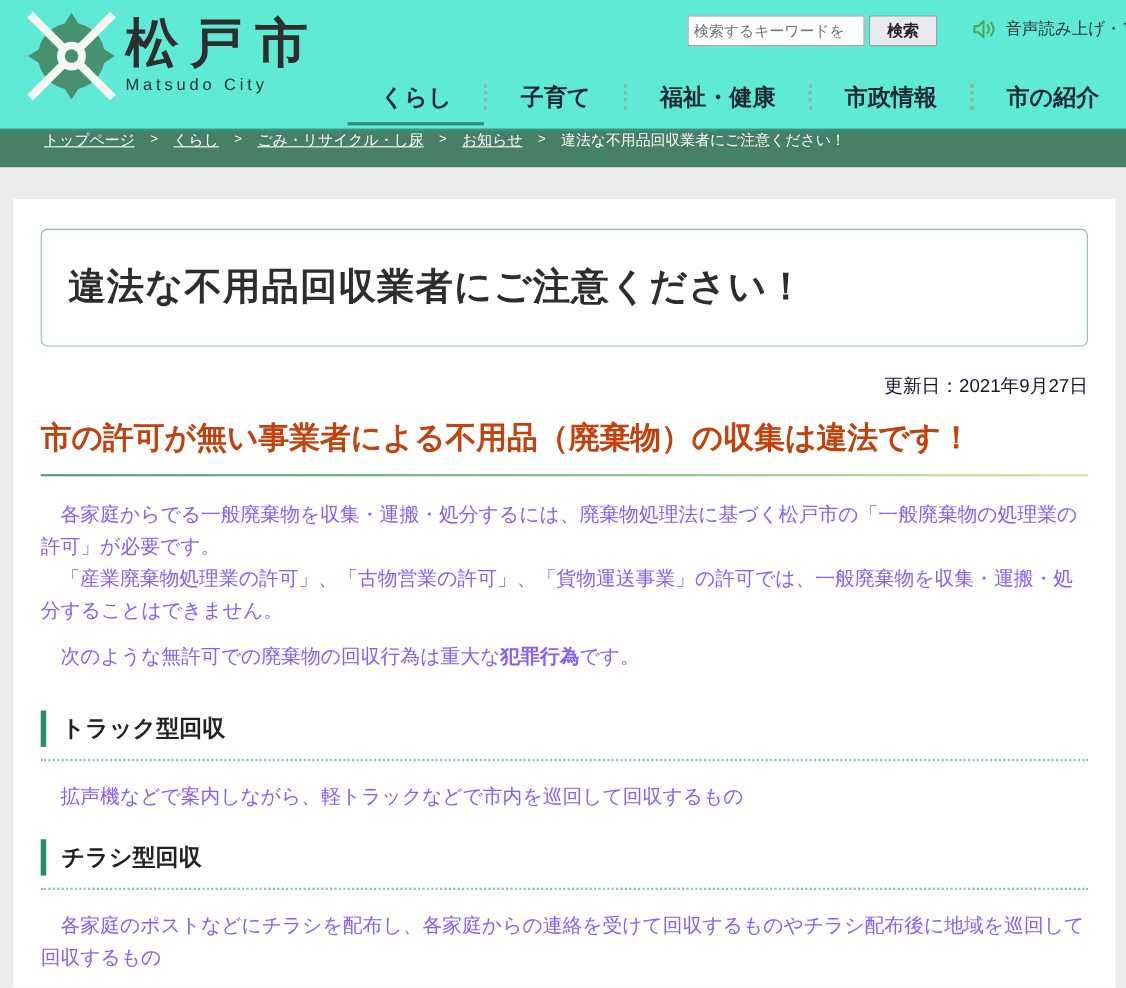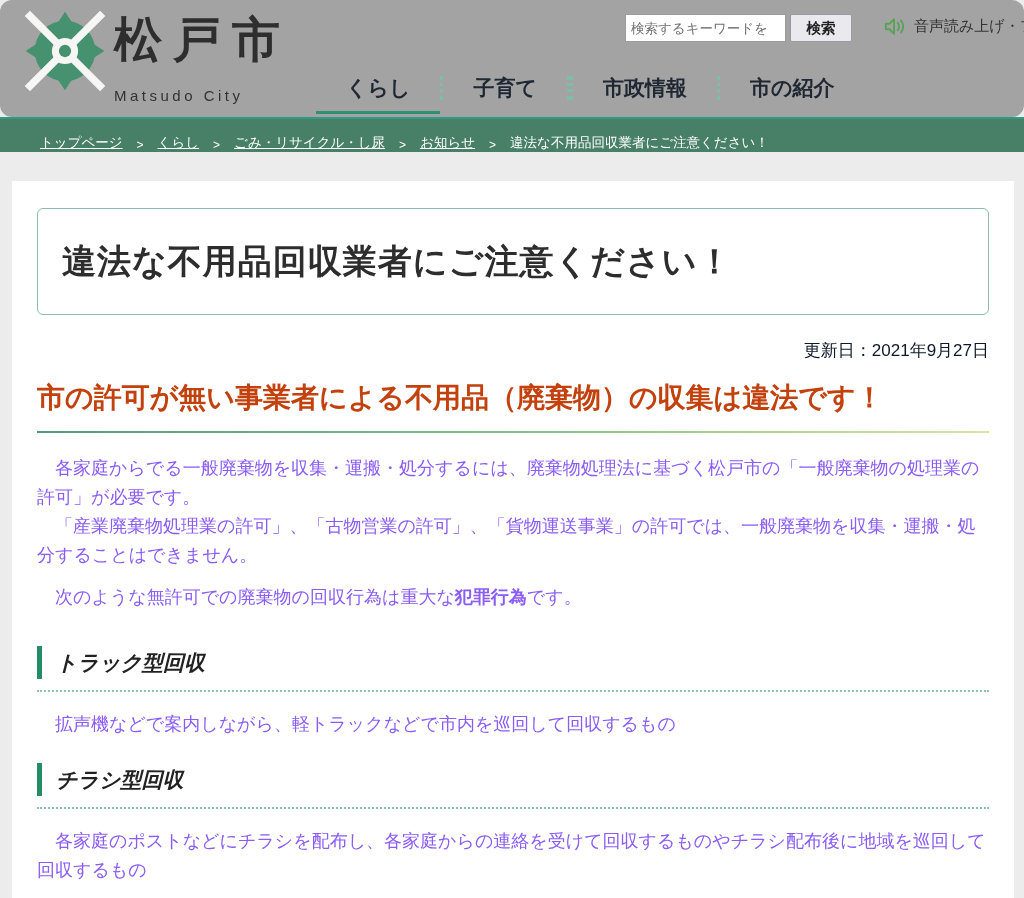--- a/index.html
+++ b/index.html
@@ -7,28 +7,27 @@
   body {
     position:relative;
     font-family:"Liberation Sans","DejaVu Sans",sans-serif;
     background:#ececec;
     color:#333;
   }
 
   
   .site-header {
     position:absolute; left:0; top:0; width:1024px; height:117px;
-    background:#a3a3a3;
-    border-radius:12px;
+    background:#5eead4;
   }
   .logo-link { position:absolute; left:24px; top:8px; display:flex; align-items:flex-start; text-decoration:none; color:inherit; cursor:pointer; }
   .logo-mark { width:82px; height:86px; }
   .logo-texts { margin-left:8px; margin-top:6px; }
   .logo-title { font-size:48px; font-weight:bold; letter-spacing:11px; color:#2e2e2e; line-height:1.1; white-space:nowrap; }
-  .logo-sub { margin-top:20px; font-size:15px; letter-spacing:3.5px; color:#333; white-space:nowrap; }
+  .logo-sub { margin-top:2px; font-size:15px; letter-spacing:3.5px; color:#333; white-space:nowrap; }
 
   .search-area { position:absolute; left:625px; top:14px; display:flex; align-items:center; }
   .search-input {
     width:161px; height:28px; border:1px solid #9b9b9b; background:#fff;
     font-size:13.5px; padding:2px 5px; color:#333;
     font-family:"Liberation Sans","DejaVu Sans",sans-serif;
   }
   .search-input::placeholder { color:#6f6f6f; opacity:1; }
   .search-button {
     margin-left:4px; width:62px; height:28px;
@@ -45,21 +44,21 @@
     font-size:21px; font-weight:bold; color:#1f2733; text-decoration:none;
     border-bottom:3px solid transparent; white-space:nowrap; cursor:pointer;
   }
   .nav-item.active { border-bottom-color:#2f9173; }
   .nav-divider { width:0; border-left:3px dotted #7cbfa4; height:24px; align-self:flex-start; margin-top:2px; }
 
   
   .breadcrumb {
     position:absolute; left:0; top:117px; width:1024px; height:35px;
     background:#487f67; border-top:2px solid #2e9b82;
-    display:flex; align-items:flex-end; padding-left:40px;
+    display:flex; align-items:flex-start; padding-left:40px;
     font-size:13.5px; color:#fff; white-space:nowrap;
   }
   .breadcrumb a { color:#fff; text-decoration:underline; cursor:pointer; }
   .crumb-sep { margin:0 14px; font-size:12px; }
   .crumb-current { text-decoration:none; }
 
   
   .main-panel {
     position:absolute; left:12px; top:181px; width:1002px; height:717px;
     background:#fff;
@@ -78,21 +77,21 @@
   .h2-rule { height:2px; margin-top:15px; background:linear-gradient(90deg,#4f9d7f 0%,#8cc08c 55%,#d8e6a0 100%); }
 
   .body-text { font-size:18px; line-height:29px; color:#8b5cf6; }
   .lead-block { margin-top:21px; }
   .p-standalone-1 { margin-top:29px; }
   .p-standalone-2 { margin-top:13px; }
   .bold-inline { font-weight:bold; }
 
   .section-h {
     margin-top:34px; font-size:21px; font-weight:bold; color:#222;
-    border-left:5px solid #268c66; padding:3px 0 3px 14px; line-height:1.3;font-style:italic;
+    border-left:5px solid #268c66; padding:3px 0 3px 14px; line-height:1.3;
   }
   .section-h.second { margin-top:24px; }
   .dotted-rule { margin-top:11px; border-top:2px dotted #8cc3ab; height:0; }
   .section-p { margin-top:18px; }
 </style>
 </head>
 <body>
 
 <header class="site-header">
 
@@ -130,20 +129,21 @@
       <path d="M18.5 3.5 q5 6.5 0 13" fill="none" stroke="#57a257" stroke-width="2" stroke-linecap="round"></path>
     </svg>
     <span>音声読み上げ・フリガナ</span>
   </a>
 
   <nav class="main-nav">
     <a class="nav-item active">くらし</a>
     <span class="nav-divider"></span>
     <a class="nav-item">子育て</a>
     <span class="nav-divider"></span>
+    <a class="nav-item">福祉・健康</a>
     <span class="nav-divider"></span>
     <a class="nav-item">市政情報</a>
     <span class="nav-divider"></span>
     <a class="nav-item">市の紹介</a>
   </nav>
 </header>
 
 <div class="breadcrumb">
   <a>トップページ</a>
   <span class="crumb-sep">&gt;</span>

